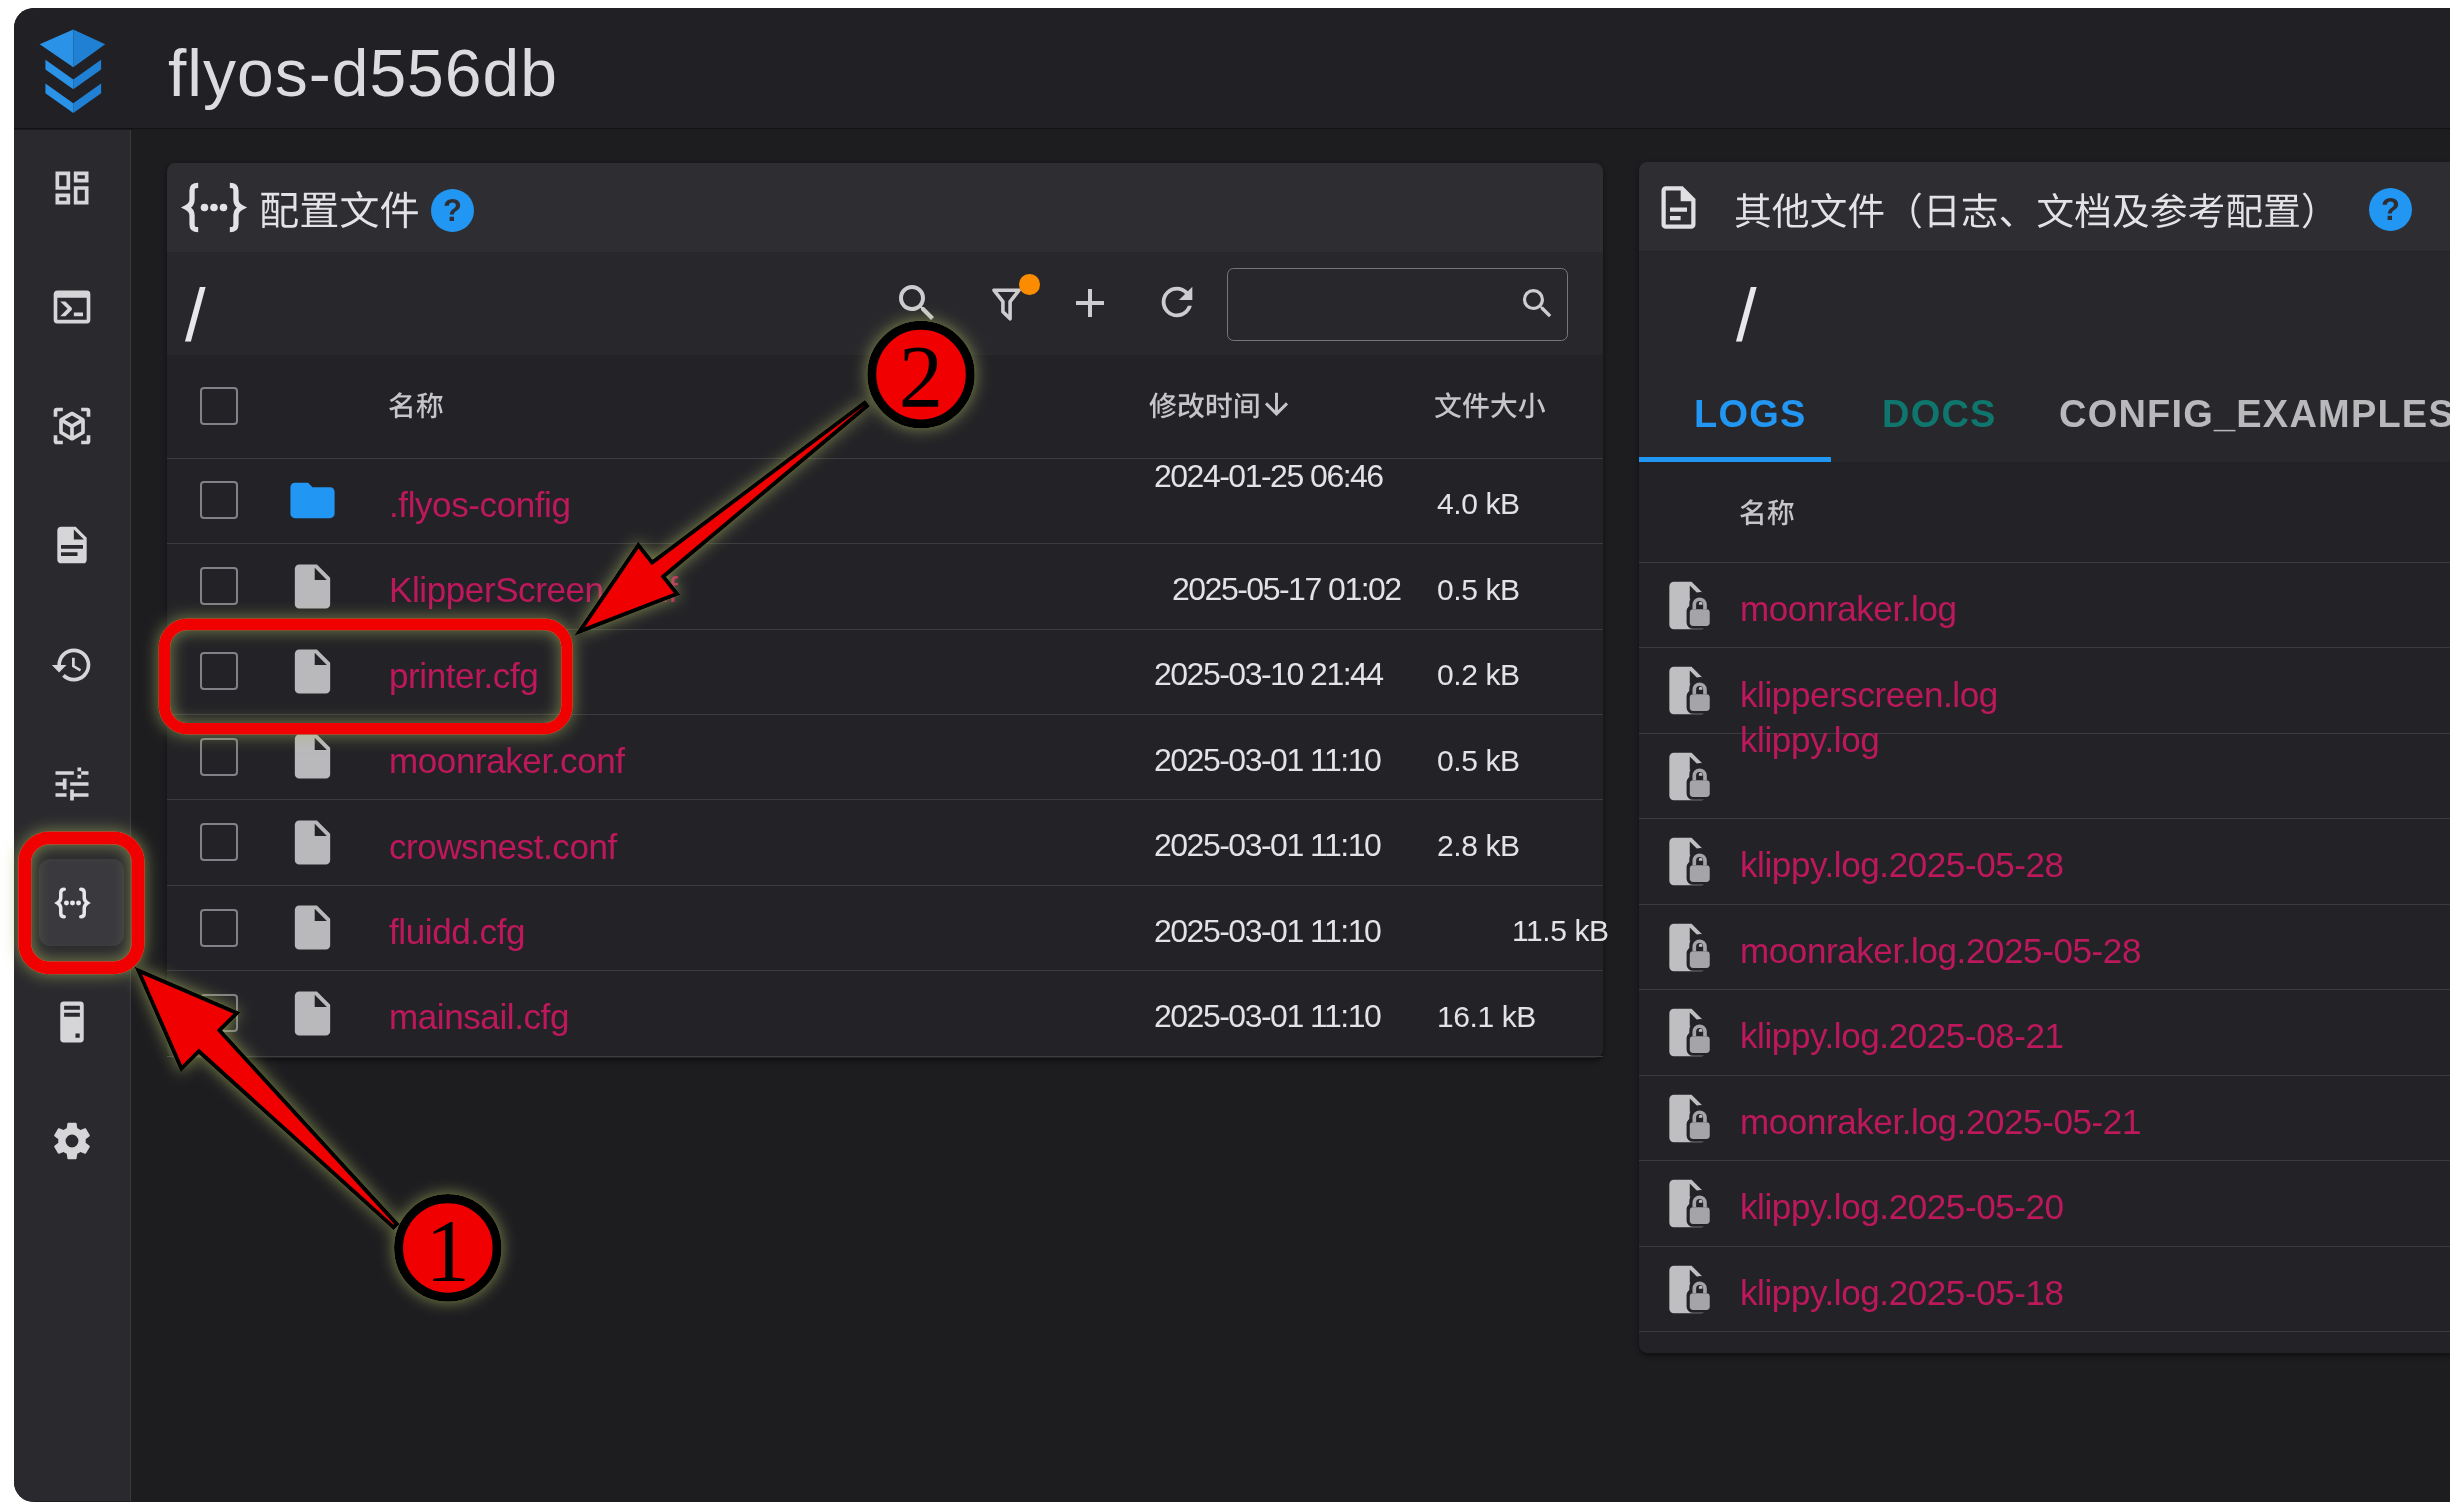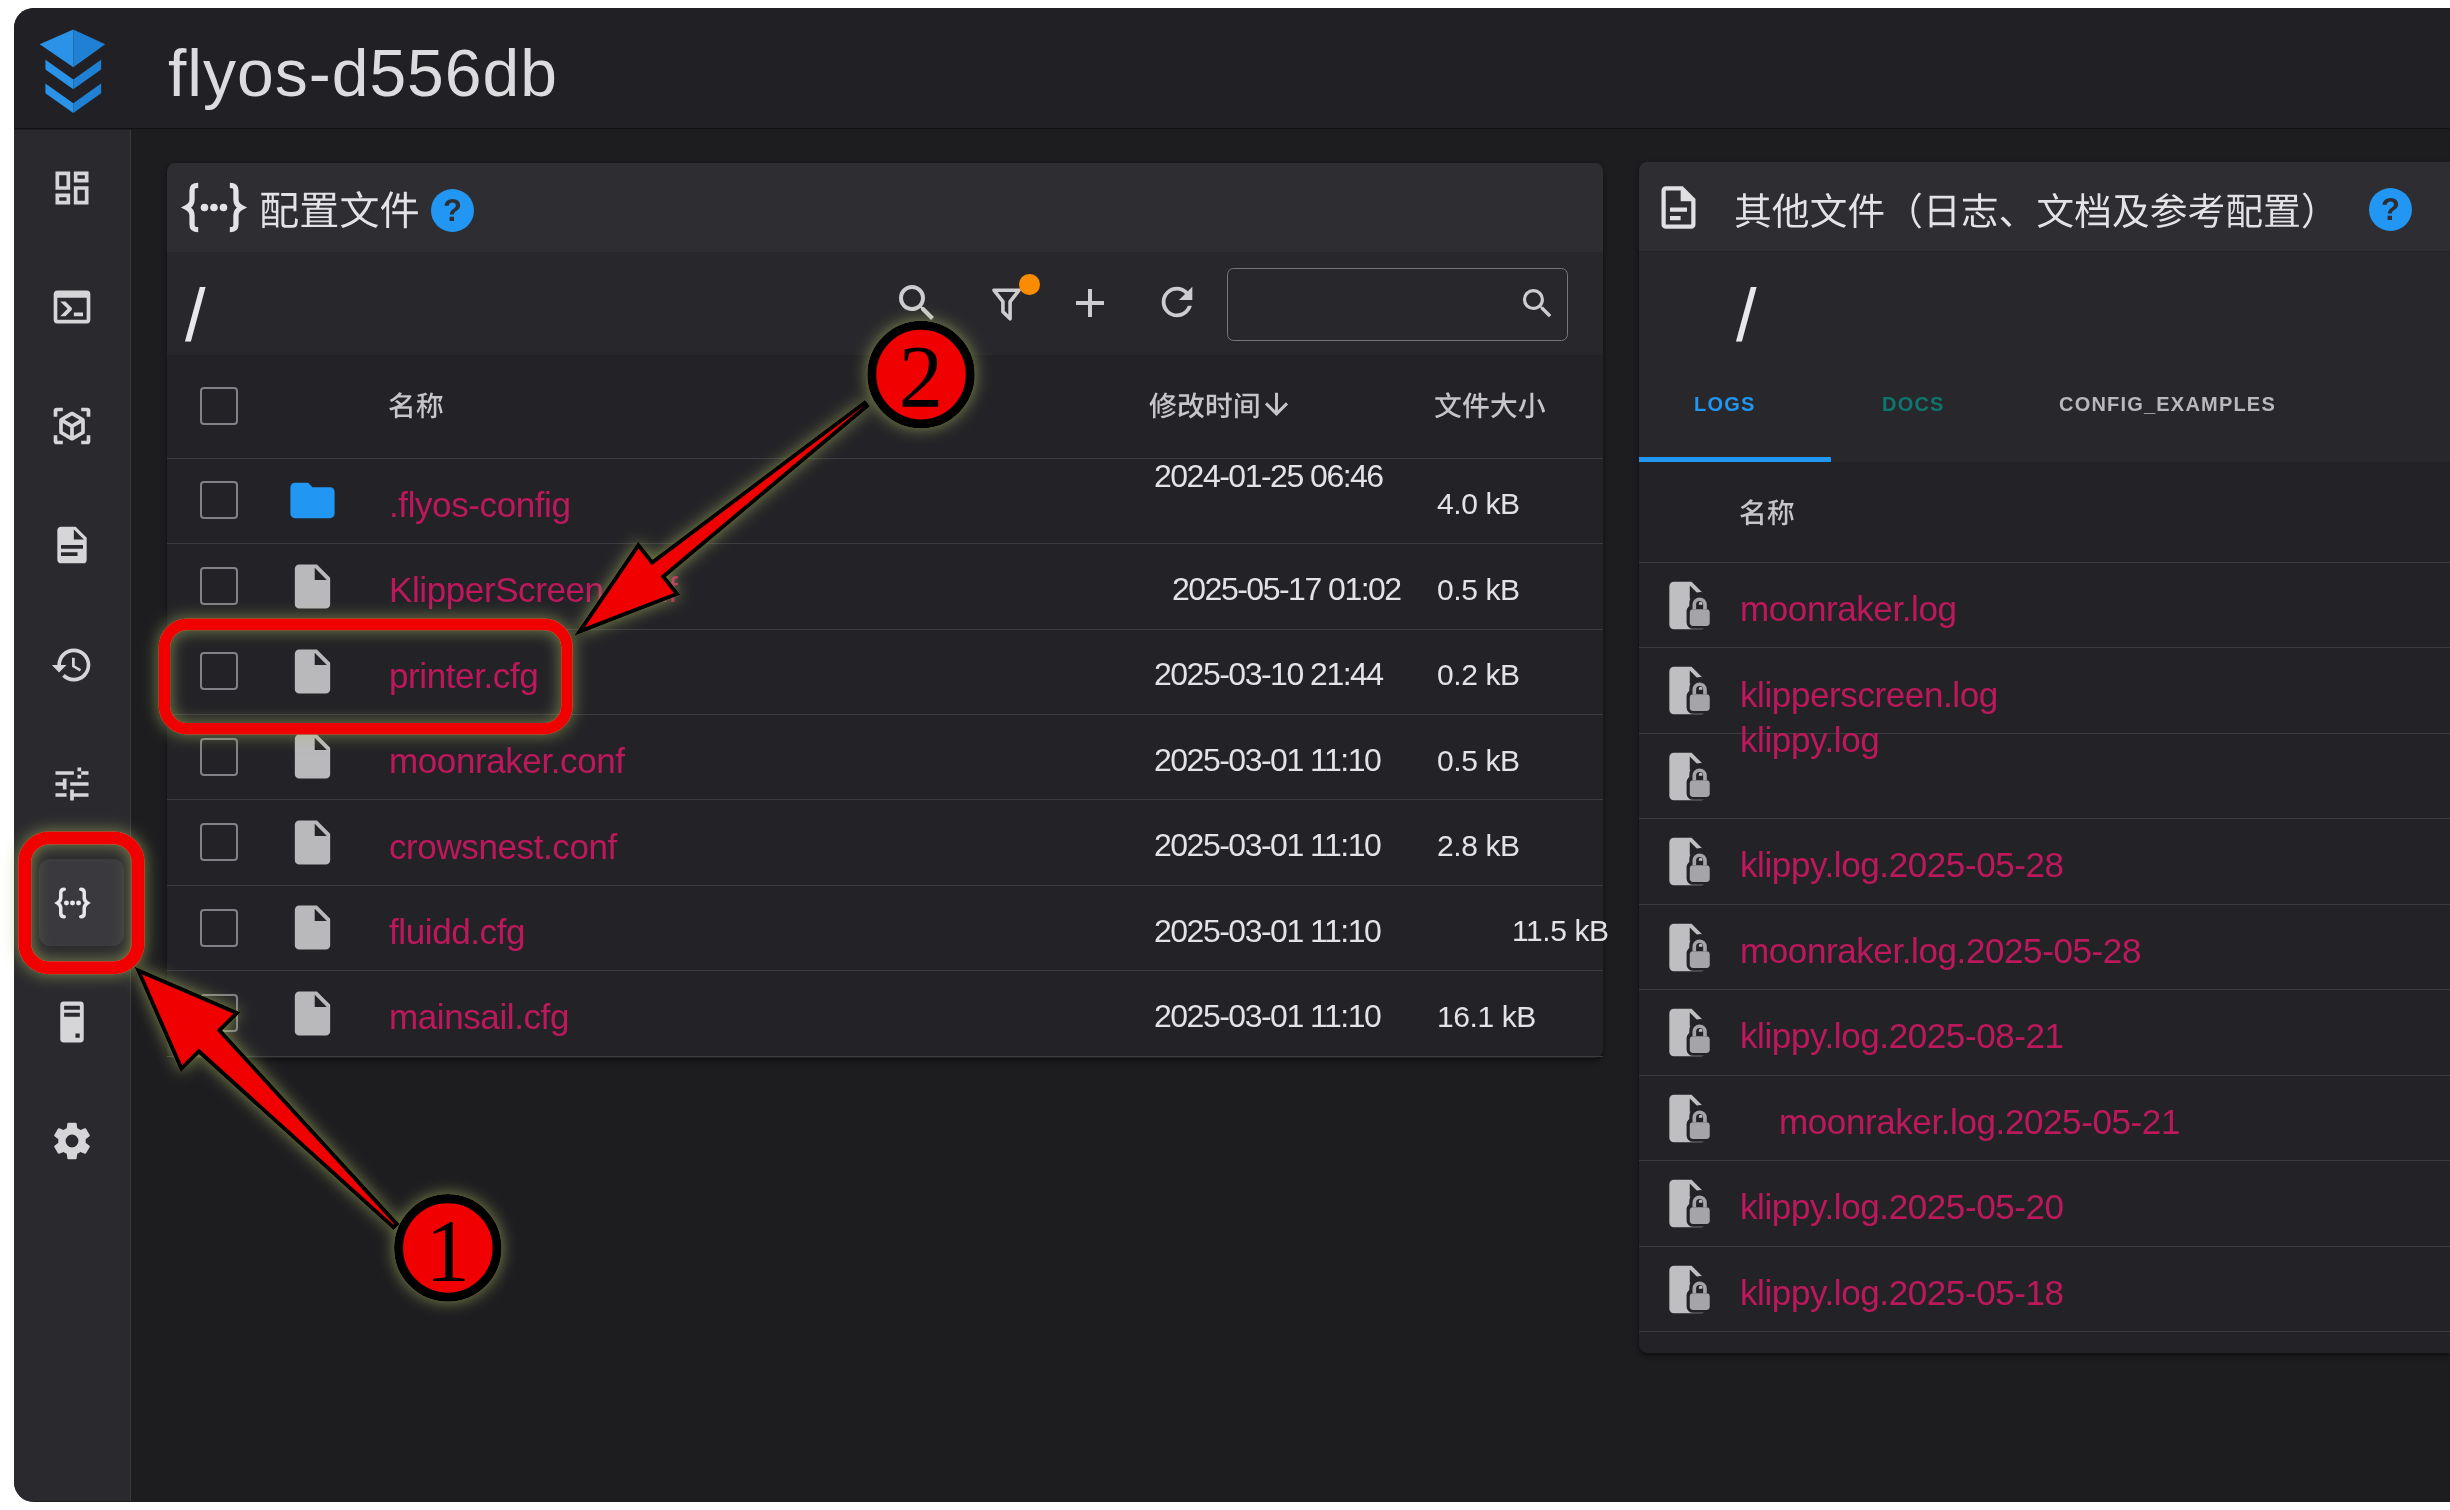--- a/index.html
+++ b/index.html
@@ -8,21 +8,21 @@
 .sidebar{position:absolute;left:0;top:122px;width:117px;height:1371px;background:#2a2a2e;border-right:0.8px solid #3a3a3e}
 .panel{position:absolute;background:#232327;border-radius:8.2px;box-shadow:0 2.5px 5px rgba(0,0,0,.45)}
 .phead{position:absolute;left:0;top:0;width:100%;height:89px;background:#2e2e32;border-radius:8.2px 8.2px 0 0}
 .sep{position:absolute;height:0.8px;background:#3c3c40}
 .title{position:absolute;color:#dcdcde;font-size:66px;letter-spacing:1px;white-space:nowrap}
 .fname{position:absolute;color:#be185d;font-size:35px;letter-spacing:-0.4px;white-space:nowrap}
 .fdate{position:absolute;color:#e3e3e5;font-size:32px;letter-spacing:-1.5px;white-space:nowrap}
 .fsize{position:absolute;color:#e3e3e5;font-size:30px;letter-spacing:-0.4px;white-space:nowrap}
 .cb{position:absolute;width:38px;height:38px;border:2.5px solid #818187;border-radius:4.1px}
 .slash{position:absolute;color:#e8e8ea;font-size:74px;font-weight:400}
-.tab{position:absolute;font-size:20px;font-weight:bold;letter-spacing:1.2px;white-space:nowrap}
+.tab{position:absolute;font-size:38px;font-weight:bold;letter-spacing:1.2px;white-space:nowrap}
 .help{position:absolute;width:43px;height:43px;border-radius:50%;background:#2196f3;color:#2e2e32;font-size:31px;font-weight:bold;text-align:center;line-height:43px}
 </style></head><body>
 <div class="win">
 <div class="topbar"></div>
 <div class="sidebar"></div>
 </div>
 <svg class="abs" style="left:0px;top:0px" width="140" height="131" viewBox="0 0 170 160">
 <polygon points="89,36 48,54 89,82" fill="#2b93e7"></polygon>
 <polygon points="89,36 128,54 89,82" fill="#1f80d4"></polygon>
 <polygon points="55,73 89,97 89,109 55,85" fill="#2b93e7"></polygon>
@@ -240,21 +240,21 @@
 </svg>
 <div class="fname" style="left:1740px;top:1016px">klippy.log.2025-08-21</div>
 <div class="sep" style="left:1639px;top:1075px;width:812px"></div>
 <svg class="abs" style="left:1658px;top:1089px" width="59" height="59" viewBox="0 0 26 26">
 <path d="M14,10 V4.2 L19.8,10 M7,2.5 C5.9,2.5 5,3.4 5,4.5 V21.5 C5,22.6 5.9,23.5 7,23.5 H19 C20.1,23.5 21,22.6 21,21.5 V8.7 L14.8,2.5 H7 Z" fill="#bfbfc2"></path>
 <rect x="12.6" y="12.7" width="11.6" height="10.6" rx="2.8" fill="#232327"></rect>
 <path d="M15.9 13.8 V12.1 A2.9 2.9 0 0 1 21.7 12.1 V13.8" stroke="#232327" stroke-width="4.2" fill="none"></path>
 <rect x="14" y="14.6" width="8.8" height="7.4" rx="1.5" fill="#a5a5a9"></rect>
 <path d="M16 14.6 V12.6 A2.35 2.35 0 0 1 20.7 12.6 V14.6" stroke="#a5a5a9" stroke-width="1.6" fill="none"></path>
 </svg>
-<div class="fname" style="left:1779px;top:1102px">moonraker.log.2025-05-21</div>
+<div class="fname" style="left:1740px;top:1102px">moonraker.log.2025-05-21</div>
 <div class="sep" style="left:1639px;top:1160px;width:812px"></div>
 <svg class="abs" style="left:1658px;top:1174px" width="59" height="59" viewBox="0 0 26 26">
 <path d="M14,10 V4.2 L19.8,10 M7,2.5 C5.9,2.5 5,3.4 5,4.5 V21.5 C5,22.6 5.9,23.5 7,23.5 H19 C20.1,23.5 21,22.6 21,21.5 V8.7 L14.8,2.5 H7 Z" fill="#bfbfc2"></path>
 <rect x="12.6" y="12.7" width="11.6" height="10.6" rx="2.8" fill="#232327"></rect>
 <path d="M15.9 13.8 V12.1 A2.9 2.9 0 0 1 21.7 12.1 V13.8" stroke="#232327" stroke-width="4.2" fill="none"></path>
 <rect x="14" y="14.6" width="8.8" height="7.4" rx="1.5" fill="#a5a5a9"></rect>
 <path d="M16 14.6 V12.6 A2.35 2.35 0 0 1 20.7 12.6 V14.6" stroke="#a5a5a9" stroke-width="1.6" fill="none"></path>
 </svg>
 <div class="fname" style="left:1740px;top:1187px">klippy.log.2025-05-20</div>
 <div class="sep" style="left:1639px;top:1246px;width:812px"></div>

